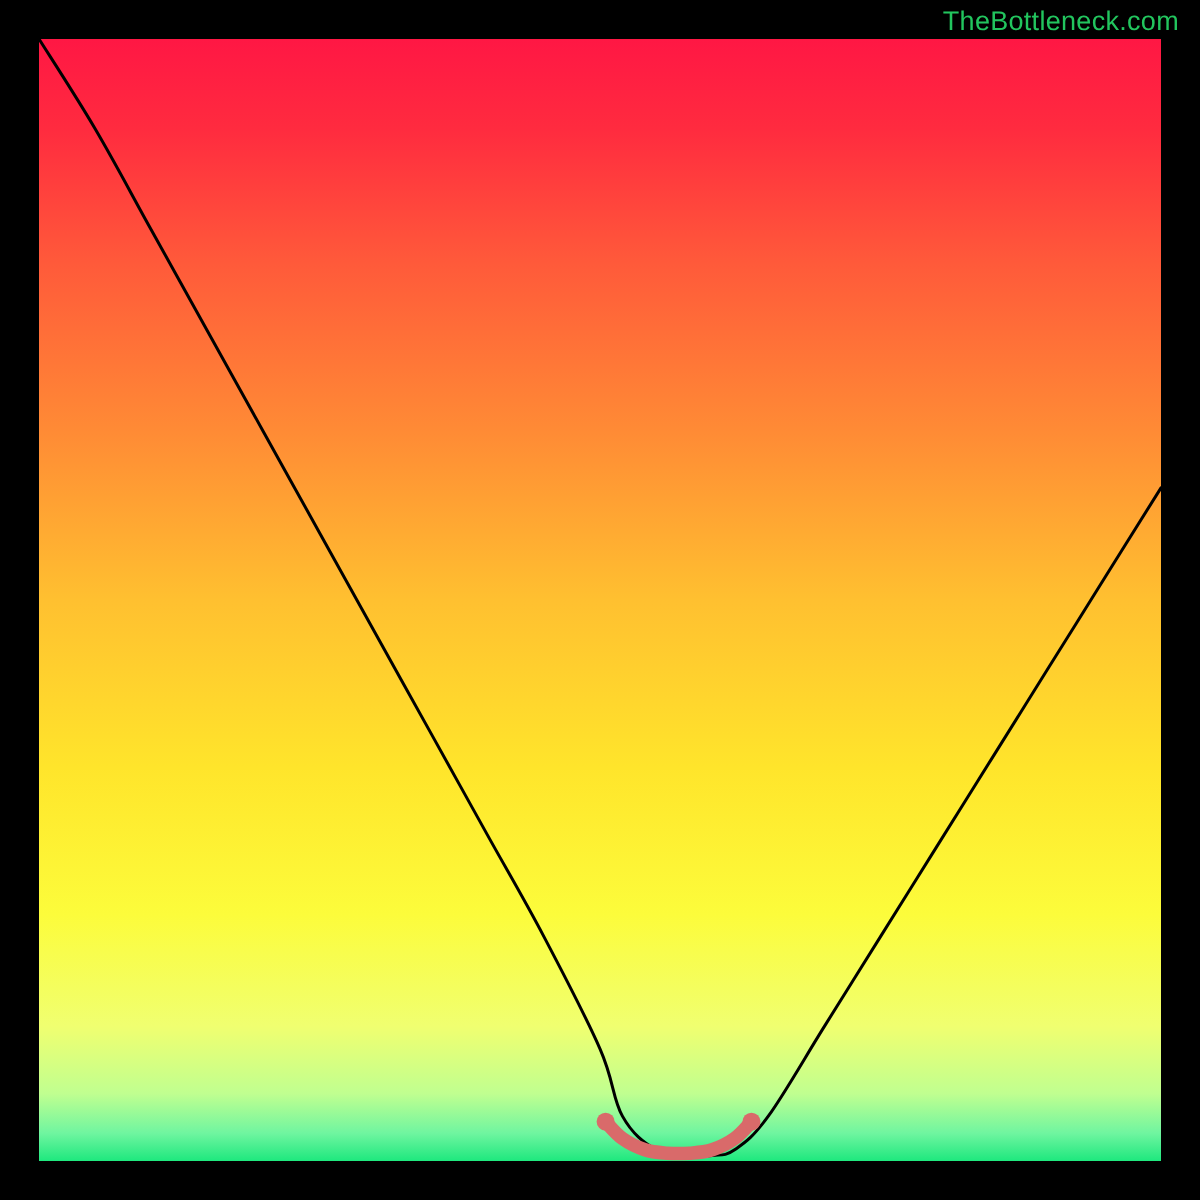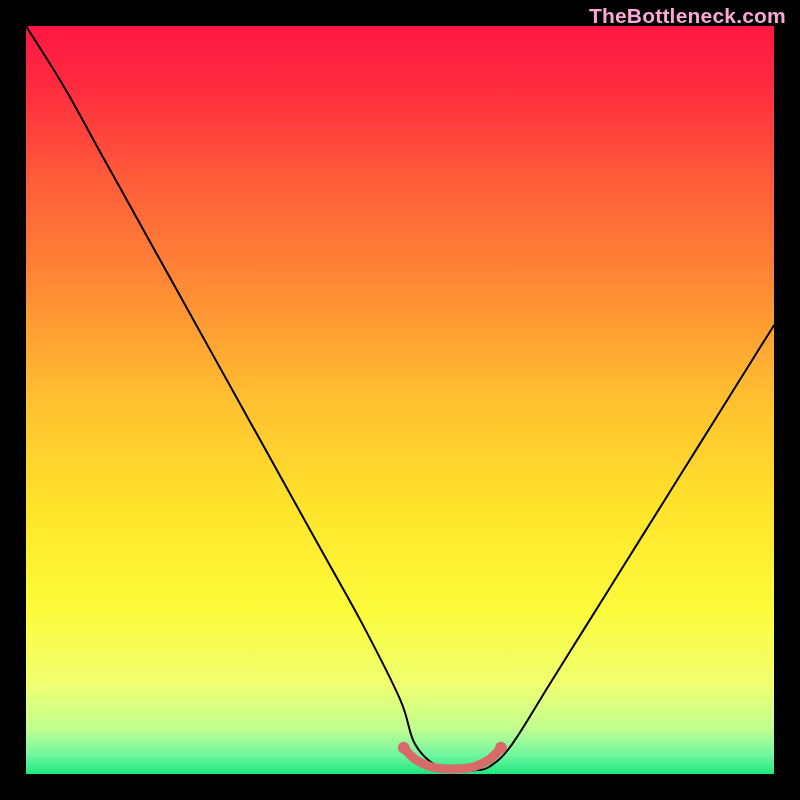--- a/index.html
+++ b/index.html
@@ -8,23 +8,23 @@
     height: 800px;
     background: #000;
     position: relative;
     font-family: Arial, sans-serif;
     overflow: hidden;
   }
   .watermark {
     position: absolute;
     top: 4px;
     right: 14px;
-    color: #f9a8d4;
-    font-size: 21px;
-    font-weight: 700;
+    color: #22c55e;
+    font-size: 18px;
+    font-weight: 400;
     z-index: 10;
     letter-spacing: 0.2px;
   }
   .plot-area {
     position: absolute;
     left: 26px;
     top: 26px;
     width: 748px;
     height: 748px;
   }

